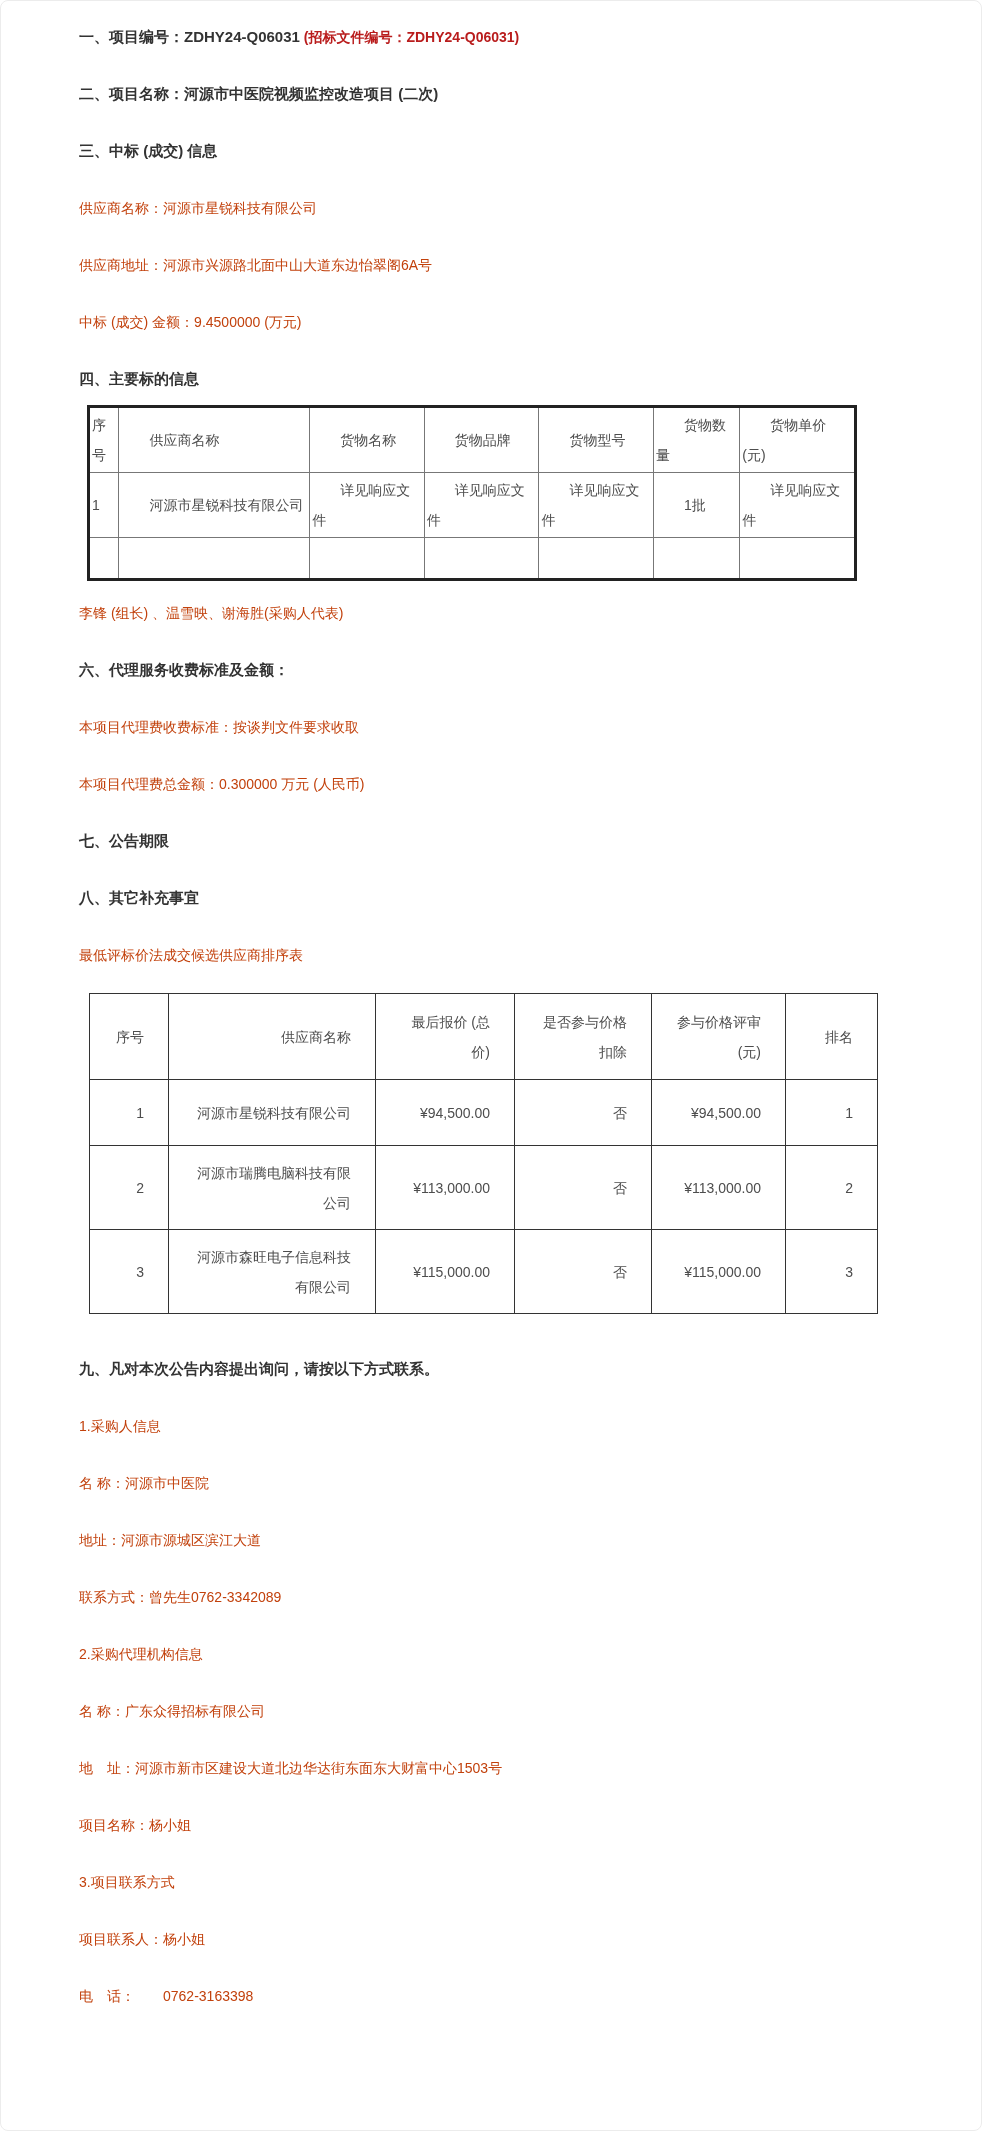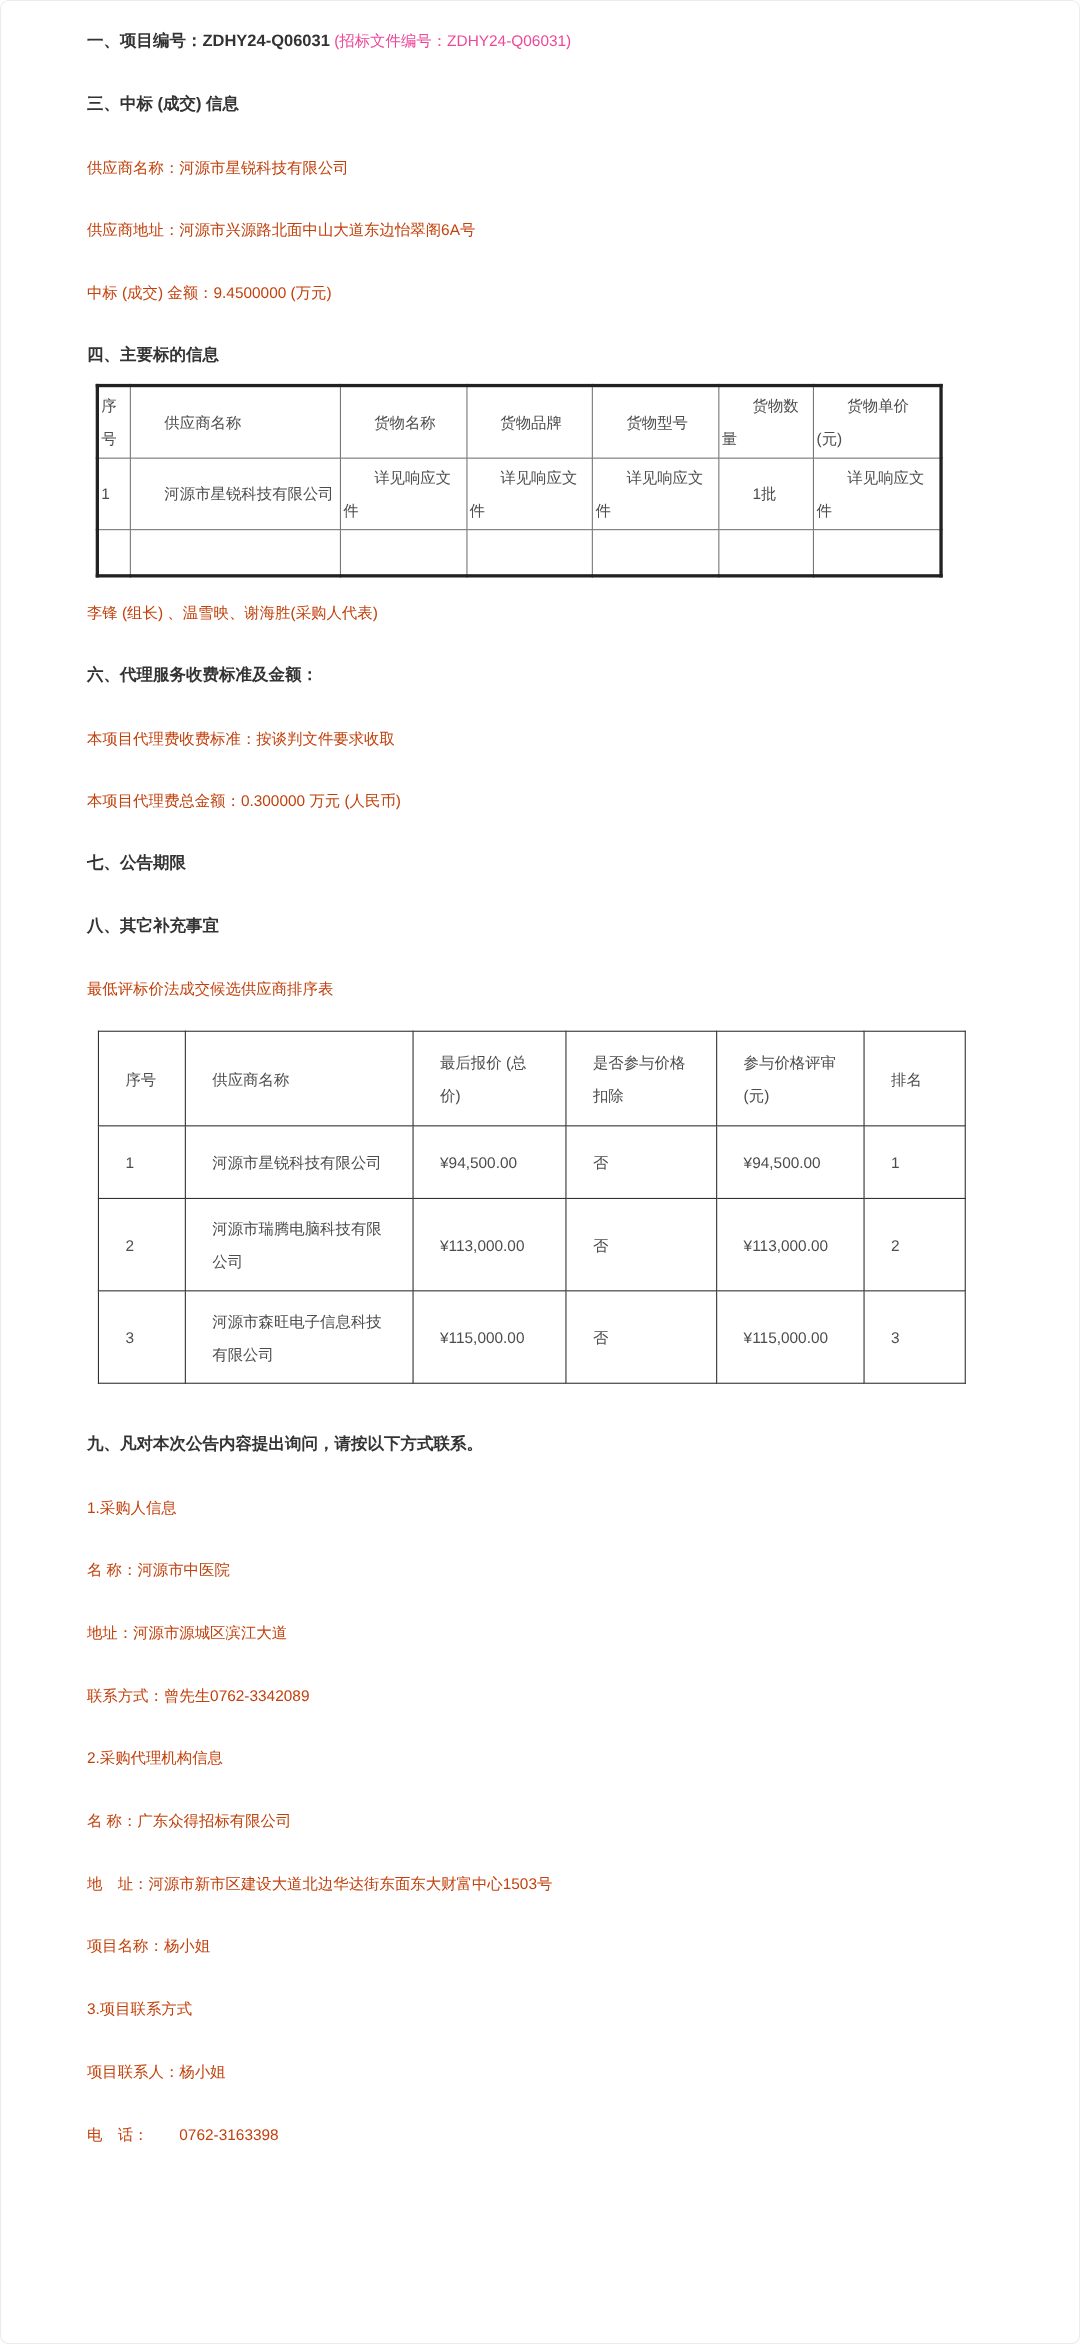--- a/index.html
+++ b/index.html
@@ -22,23 +22,23 @@
     color: #c2410c;
     margin: 0 0 37px 0;
     white-space: pre-wrap;
   }
   p.heading {
     font-size: 15px;
     font-weight: 700;
     color: #333333;
   }
   p.heading .note {
-    font-weight: 400;
-    font-size: 14px;
-    color: #ec4899;
+    font-weight: 700;
+    font-size: 14px;
+    color: #b91c1c;
   }
   p.tight { margin-bottom: 16px; }
 
   
   table.t1 {
     border-collapse: collapse;
     table-layout: fixed;
     width: 770px;
     margin: 0 0 0 8px;
     border: 3px solid #222222;
@@ -69,36 +69,37 @@
     width: 788px;
     margin: 0 0 45px 10px;
     border: 1px solid #333333;
   }
   table.t2 th, table.t2 td {
     border: 1px solid #333333;
     font-size: 14px;
     font-weight: 400;
     color: #4d4d4d;
     line-height: 30px;
-    text-align: left;
+    text-align: right;
     vertical-align: middle;
     padding: 4px 24px;
     word-break: break-all;
   }
   table.t2 tr.hdr th { height: 86px; }
   table.t2 tr.r1 td { height: 66px; }
   table.t2 tr.r2 td, table.t2 tr.r3 td { height: 84px; }
 </style>
 </head>
 <body>
 
 <div class="doc">
 
   <p class="line heading"><strong>一、项目编号：ZDHY24-Q06031</strong><span class="note"> (招标文件编号：ZDHY24-Q06031)</span></p>
 
+  <p class="line heading">二、项目名称：河源市中医院视频监控改造项目 (二次)</p>
 
   <p class="line heading">三、中标 (成交) 信息</p>
 
   <p class="line">供应商名称：河源市星锐科技有限公司</p>
 
   <p class="line">供应商地址：河源市兴源路北面中山大道东边怡翠阁6A号</p>
 
   <p class="line">中标 (成交) 金额：9.4500000 (万元)</p>
 
   <p class="line heading tight">四、主要标的信息</p>

